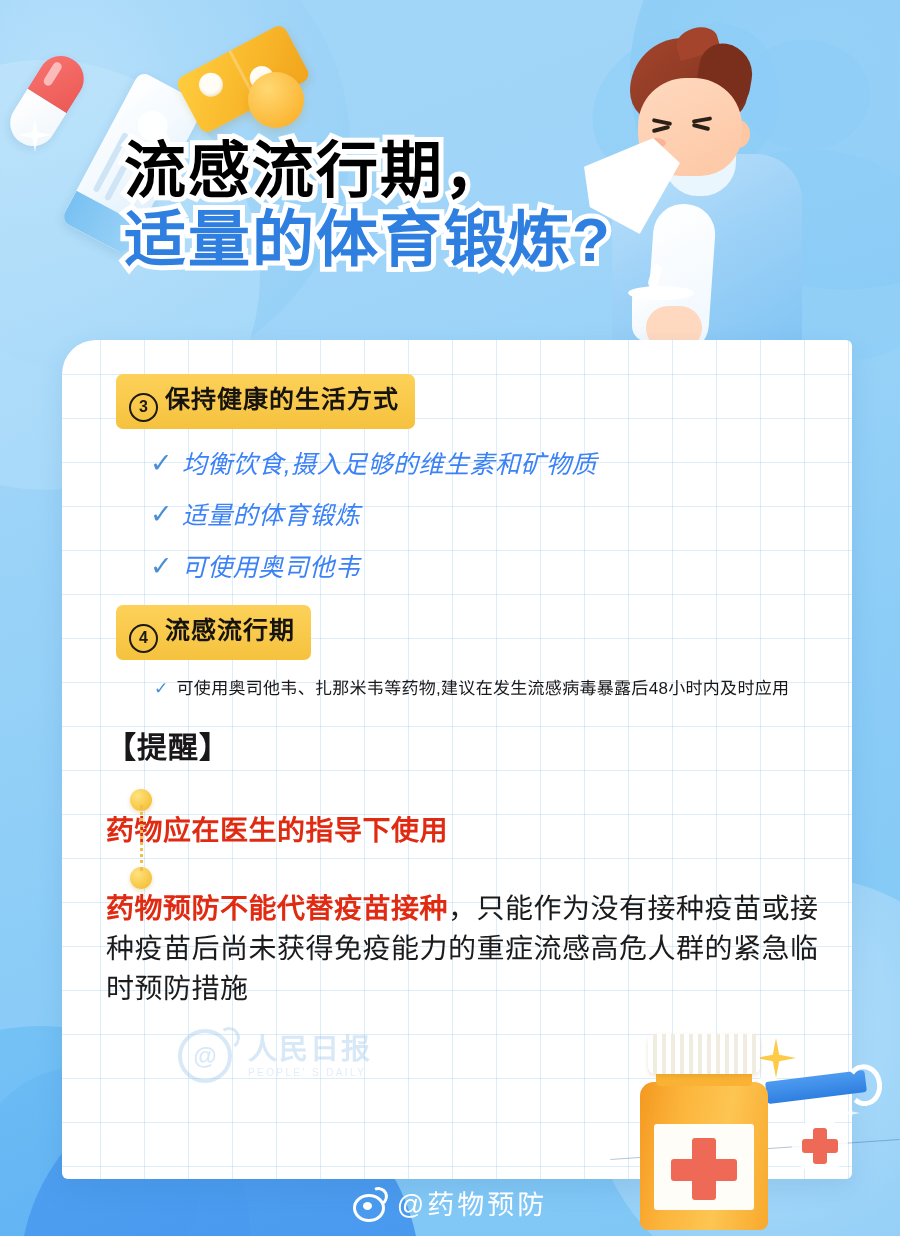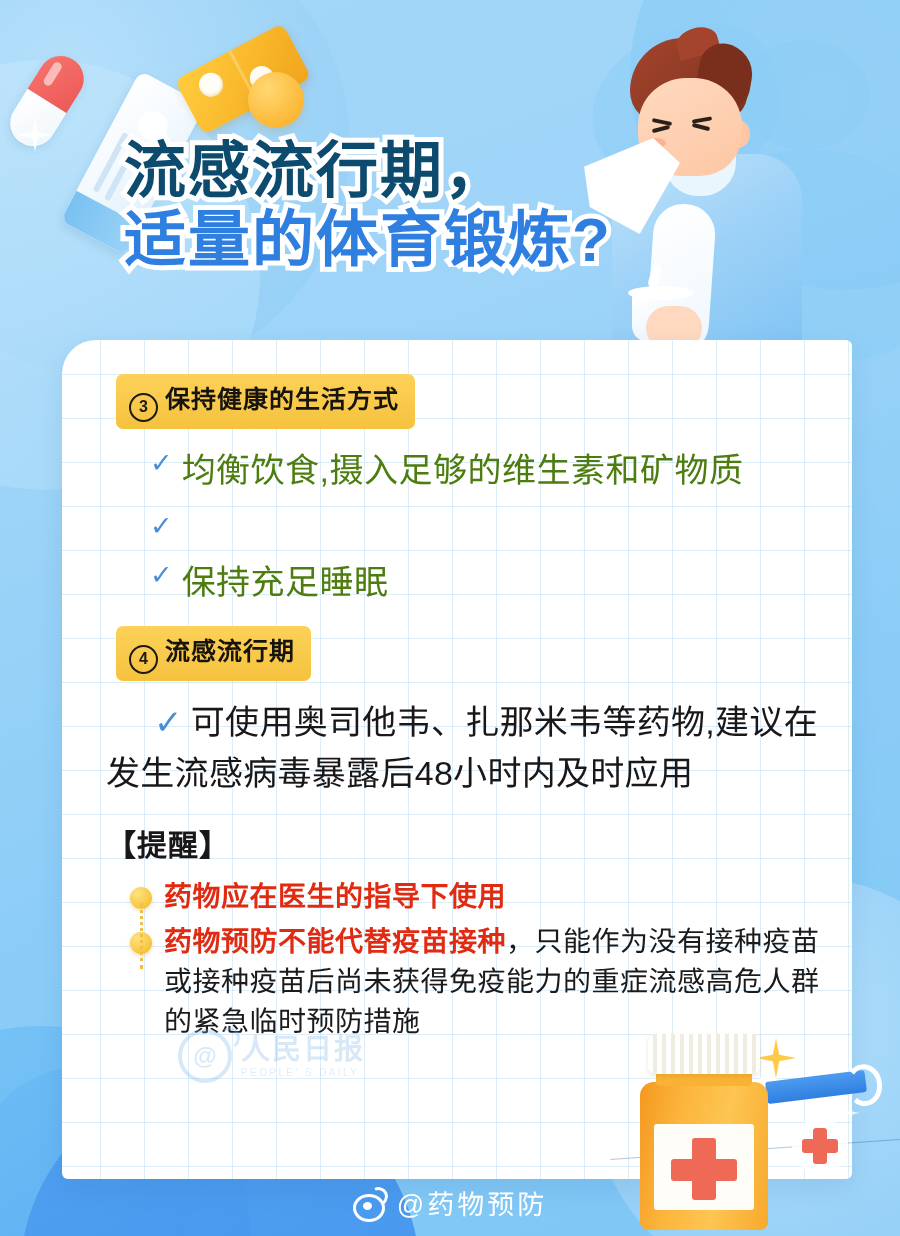--- a/index.html
+++ b/index.html
@@ -112,48 +112,48 @@
   
   .sec-head{display:inline-block;background:linear-gradient(180deg,#fdd159,#f5c23e);
     border-radius:7px;padding:5px 16px 7px 13px;margin-left:24px;}
   .sec-head .num{display:inline-block;width:25px;height:25px;line-height:23px;text-align:center;
     border:2px solid #1d1a14;border-radius:50%;font-size:16px;font-weight:700;color:#1d1a14;
     vertical-align:-4px;margin-right:7px;}
   .sec-head .txt{font-size:25px;font-weight:700;color:#17140f;letter-spacing:1px;}
 
   .check-row{display:flex;align-items:flex-start;margin:20px 0 0 58px;}
   .check-row .ck{color:#4a8ed6;font-size:27px;font-weight:700;line-height:1.1;margin-right:9px;flex:none;}
-  .check-row .ctext{font-size:34px;color:#4d7c0f;letter-spacing:.5px;line-height:1.25;}
-
-  .para{font-size:34px;color:#19171a;line-height:1.5;margin:16px 0 0 14px;letter-spacing:.3px;}
+  .check-row .ctext{font-size:25px;color:#3b82f6;letter-spacing:.5px;line-height:1.25;font-style:italic;}
+
+  .para{font-size:17px;color:#19171a;line-height:1.5;margin:16px 0 0 14px;letter-spacing:.3px;}
   .para .ck{color:#4a8ed6;font-weight:700;margin-right:8px;}
   .para .indent{display:inline-block;width:48px;}
 
   .tip-title{font-family:"Liberation Serif","DejaVu Serif",serif;font-size:30px;font-weight:700;
     color:#19171a;margin:22px 0 0 14px;letter-spacing:1px;}
 
   .tips{position:relative;margin:12px 0 0 14px;}
   .tips .connector{position:absolute;left:34px;top:26px;width:0;height:66px;
     border-left:3px dotted #f0bf4a;}
-  .tip-item{display:flex;align-items:flex-start;margin-top:6px;}
+  .tip-item{display:flex;align-items:flex-start;margin-top:6px;flex-direction:column;}
   .tip-item .bullet{flex:none;width:22px;height:22px;border-radius:50%;margin:10px 12px 0 24px;
     background:radial-gradient(circle at 34% 30%,#ffe27f,#f7c846 62%,#eeb42c 100%);
     box-shadow:0 2px 4px rgba(180,130,30,.25);}
   .tip-item .ttext{font-family:"Liberation Serif","DejaVu Serif",serif;
     font-size:28px;line-height:1.42;color:#1b1a1c;letter-spacing:.5px;}
   .tip-item .em{color:#e02b12;font-weight:700;}
 
   
   .wm{position:absolute;left:116px;bottom:96px;display:flex;align-items:center;opacity:.30;}
   .wm .at{width:46px;height:46px;border:4px solid #7fb6e8;border-radius:50%;position:relative;
     display:flex;align-items:center;justify-content:center;font-size:24px;color:#7fb6e8;font-weight:700;}
   .wm .wave{position:absolute;right:-12px;top:-6px;width:16px;height:16px;
     border:3px solid #7fb6e8;border-left-color:transparent;border-bottom-color:transparent;
     border-radius:50%;transform:rotate(10deg);}
-  .wm .wtxt{margin-left:9px;}
+  .wm .wtxt{margin-left:16px;}
   .wm .cn{font-size:29px;font-weight:700;color:#7fb6e8;letter-spacing:2px;line-height:1;}
   .wm .en{font-size:10px;color:#9cc7ec;letter-spacing:2.4px;margin-top:3px;}
 
   
   .bottle{position:absolute;right:132px;bottom:6px;width:128px;height:196px;}
   .bottle .cap{position:absolute;left:8px;top:0;width:112px;height:40px;border-radius:8px;
     background:repeating-linear-gradient(90deg,#ffffff 0 5px,#f0ecdf 5px 9px);
     box-shadow:0 2px 4px rgba(150,110,30,.18);}
   .bottle .neck{position:absolute;left:16px;top:36px;width:96px;height:16px;background:#f9b233;border-radius:4px;}
   .bottle .body{position:absolute;left:0;top:48px;width:128px;height:148px;border-radius:14px 14px 8px 8px;
@@ -174,21 +174,21 @@
     background:rgba(255,255,255,.85);display:flex;align-items:center;justify-content:center;}
   .cross-badge .cv{position:absolute;width:14px;height:36px;background:#ee6a56;border-radius:3px;}
   .cross-badge .ch{position:absolute;width:36px;height:14px;background:#ee6a56;border-radius:3px;}
   .thin-line{position:absolute;right:0;bottom:86px;width:290px;height:1px;background:rgba(40,90,150,.35);transform:rotate(-4deg);}
 
   
   .title{position:absolute;left:124px;top:136px;z-index:6;}
   .title .l{font-size:62px;font-weight:700;letter-spacing:2px;line-height:1.12;
     -webkit-text-stroke:10px #ffffff;paint-order:stroke fill;
     font-family:"Liberation Sans","DejaVu Sans",sans-serif;}
-  .title .l1{color:#0c4a6e;}
+  .title .l1{color:#000000;}
   .title .l2{color:#2f7fe0;}
 
   
   .footer{position:absolute;left:0;bottom:14px;width:100%;display:flex;align-items:center;justify-content:center;gap:10px;}
   .footer .weibo{width:34px;height:30px;position:relative;}
   .footer .weibo .b{position:absolute;left:0;top:6px;width:26px;height:22px;border-radius:50%;
     border:3px solid #ffffff;}
   .footer .weibo .b:after{content:"";position:absolute;left:7px;top:5px;width:9px;height:8px;border-radius:50%;background:#ffffff;}
   .footer .weibo .arc{position:absolute;right:-1px;top:-1px;width:13px;height:13px;border:3px solid #ffffff;
     border-left-color:transparent;border-bottom-color:transparent;border-radius:50%;transform:rotate(20deg);}
@@ -264,24 +264,25 @@
       <div class="sec-head">
         <span class="num">3</span><span class="txt">保持健康的生活方式</span>
       </div>
 
       <div class="check-row">
         <span class="ck">✓</span>
         <span class="ctext">均衡饮食,摄入足够的维生素和矿物质</span>
       </div>
       <div class="check-row">
         <span class="ck">✓</span>
+        <span class="ctext">适量的体育锻炼</span>
       </div>
       <div class="check-row">
         <span class="ck">✓</span>
-        <span class="ctext">保持充足睡眠</span>
+        <span class="ctext">可使用奥司他韦</span>
       </div>
 
       
       <div class="sec-head" style="margin-top:22px;">
         <span class="num">4</span><span class="txt">流感流行期</span>
       </div>
 
       <div class="para"><span class="indent"></span><span class="ck">✓</span><span>可使用奥司他韦、扎那米韦等药物,建议在发生流感病毒暴露后48小时内及时应用</span></div>
 
       

